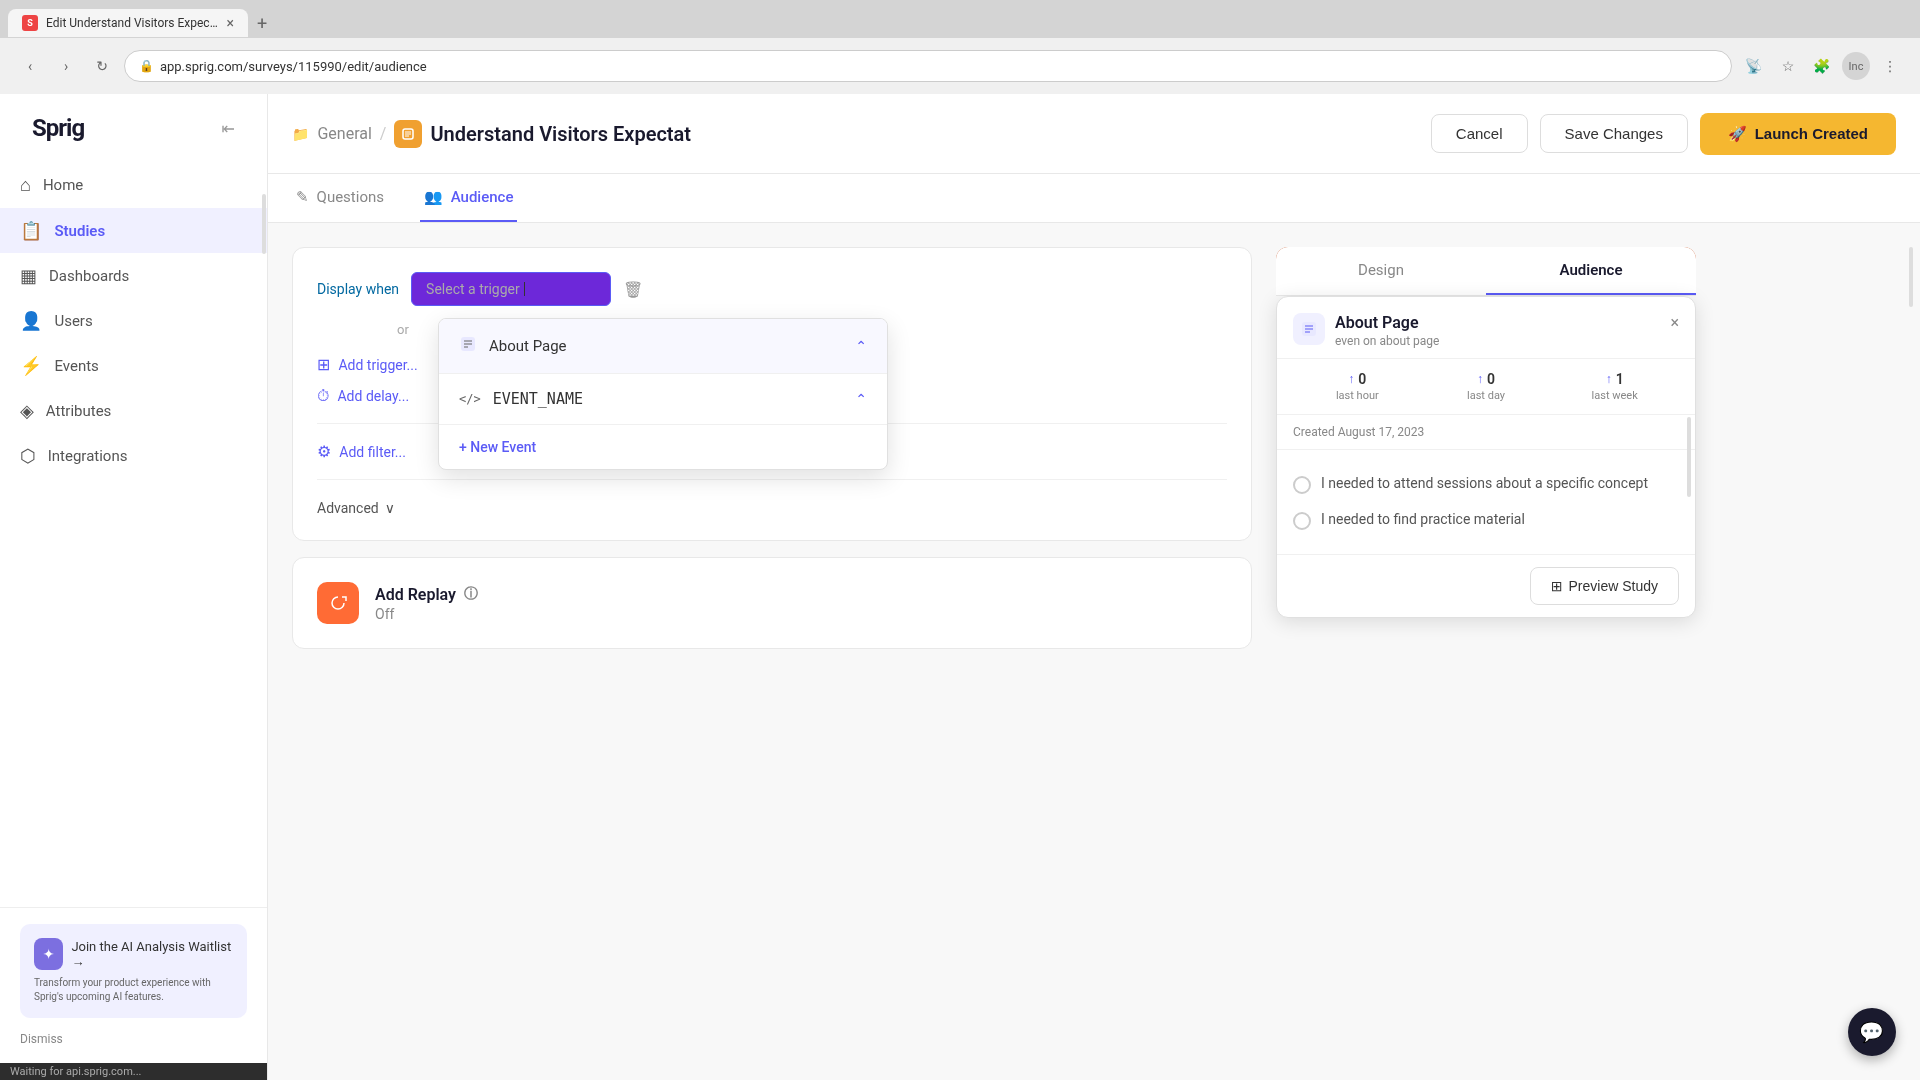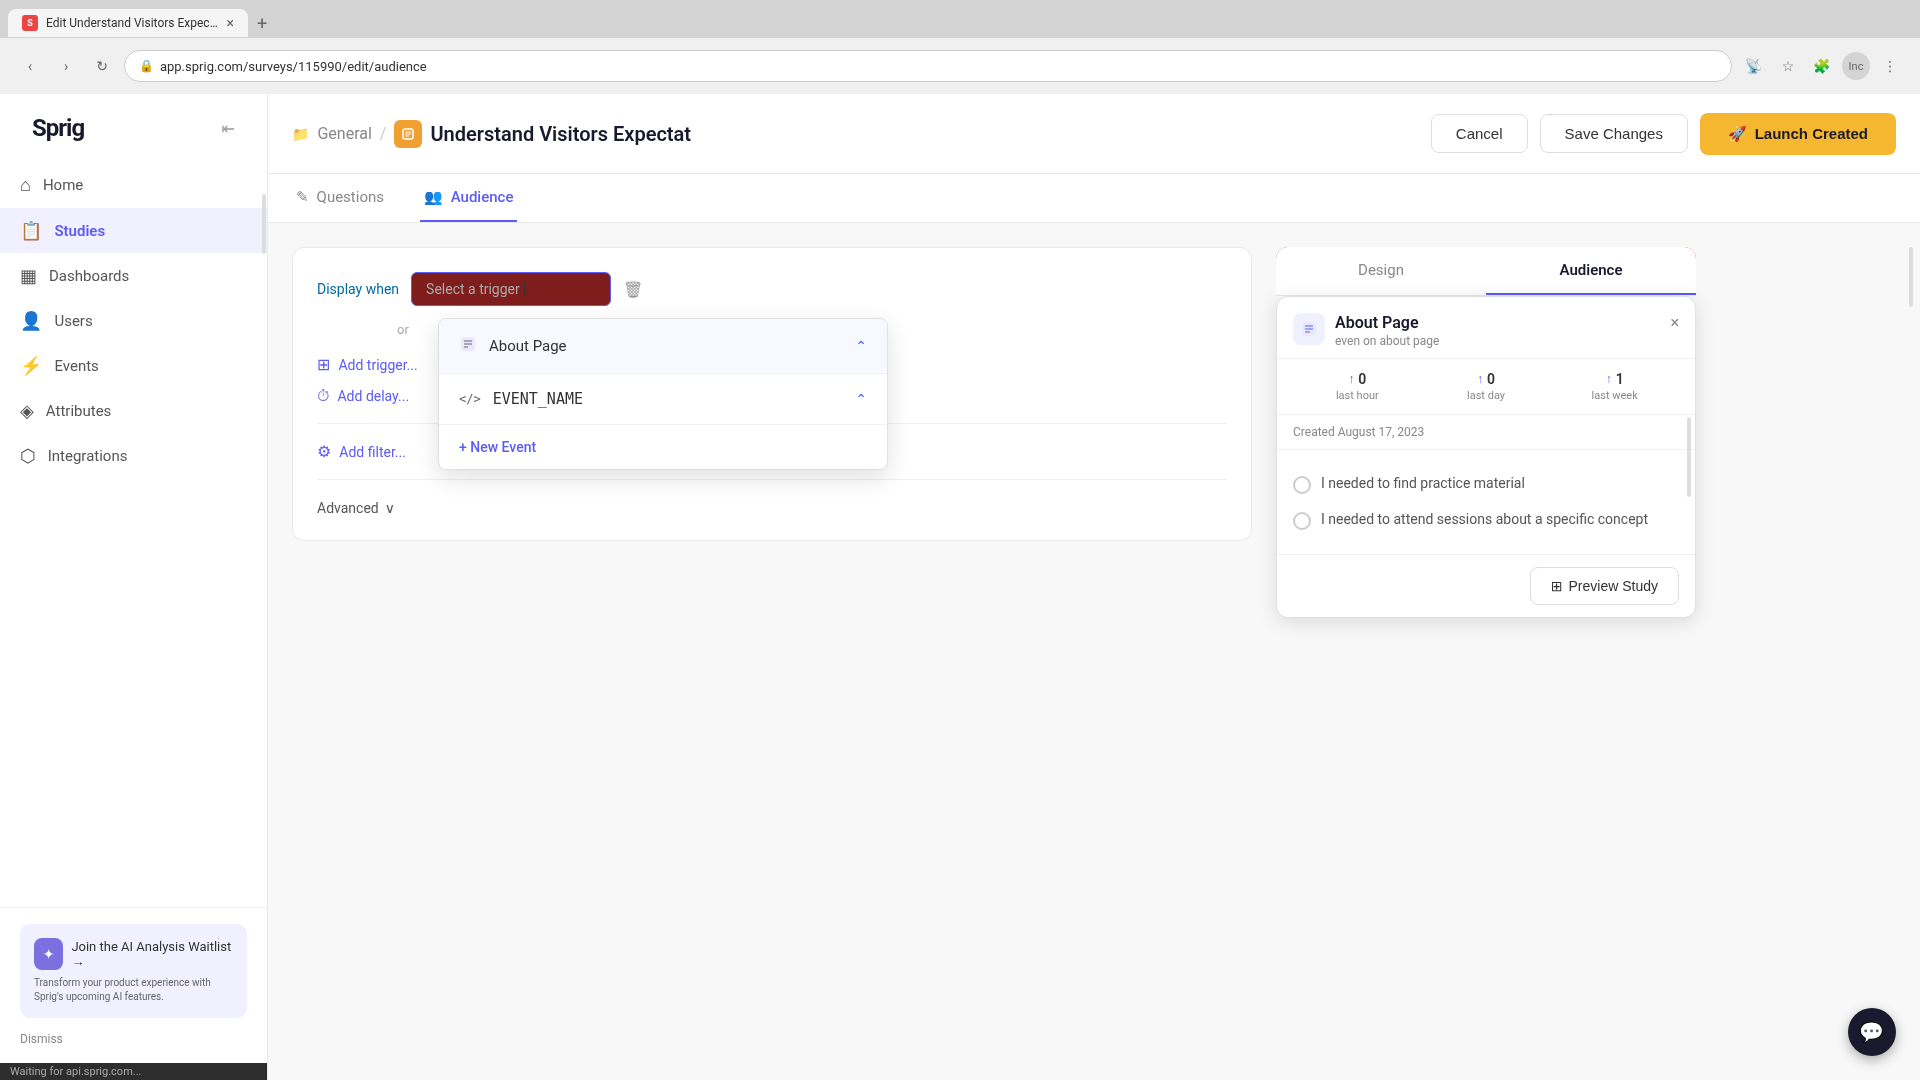--- a/index.html
+++ b/index.html
@@ -69,21 +69,21 @@
 
     
     .audience-panel { flex: 1; display: flex; flex-direction: column; gap: 16px; max-width: 960px; position: relative; }
 
     
     .card { background: white; border-radius: 12px; border: 1px solid #e8e8e8; padding: 24px; }
 
     
     .trigger-row { display: flex; align-items: center; gap: 12px; margin-bottom: 16px; }
     .label-text { font-size: 14px; color: #0369a1; white-space: nowrap; }
-    .trigger-input { border: 1.5px solid #5b5bf6; border-radius: 6px; padding: 8px 14px; font-size: 14px; color: #999; background: #7f1d1d; min-width: 200px; display: flex; align-items: center; gap: 4px; }
+    .trigger-input { border: 1.5px solid #5b5bf6; border-radius: 6px; padding: 8px 14px; font-size: 14px; color: #999; background: #6d28d9; min-width: 200px; display: flex; align-items: center; gap: 4px; }
     .trigger-input .cursor { width: 1px; height: 14px; background: #333; display: inline-block; animation: blink 1s infinite; }
     @keyframes blink { 0%,100%{opacity:1} 50%{opacity:0} }
     .delete-icon { color: #999; cursor: pointer; font-size: 16px; }
     .or-text { color: #999; font-size: 14px; text-align: center; }
     .action-row { display: flex; align-items: center; gap: 8px; color: #5b5bf6; font-size: 14px; cursor: pointer; padding: 6px 0; }
     .action-row .action-icon { font-size: 16px; }
     .advanced-row { display: flex; align-items: center; gap: 6px; color: #555; font-size: 14px; cursor: pointer; margin-top: 8px; }
 
     
     .trigger-dropdown { position: absolute; left: 145px; top: 70px; width: 450px; background: white; border: 1px solid #e0e0e0; border-radius: 8px; box-shadow: 0 8px 24px rgba(0,0,0,0.12); z-index: 100; overflow: hidden; }
@@ -321,20 +321,35 @@
             </div>
             <div class="dropdown-item">
               <span class="d-icon" style="font-family: monospace; font-size:12px; color:#666;">&lt;/&gt;</span>
               <span style="font-family: monospace;">EVENT_NAME</span>
               <span class="d-chevron">⌃</span>
             </div>
             <div class="dropdown-new-event">+ New Event</div>
           </div>
         </div>
 
+        <div class="replay-card">
+          <div class="replay-icon-wrap">
+            <svg width="20" height="20" viewBox="0 0 20 20" fill="white">
+                <path d="M10 4C6.69 4 4 6.69 4 10s2.69 6 6 6 6-2.69 6-6" stroke="white" stroke-width="1.5" fill="none"></path>
+                <polyline points="14,4 18,4 18,8" stroke="white" stroke-width="1.5" fill="none"></polyline>
+              </svg>
+          </div>
+          <div class="replay-content">
+            <div class="replay-title">
+              <span>Add Replay</span>
+              <span class="replay-help">ⓘ</span>
+            </div>
+            <div class="replay-status">Off</div>
+          </div>
+        </div>
 
       </div>
 
       <div class="right-panel">
         <div class="design-audience-tabs">
           <div class="da-tab">Design</div>
           <div class="da-tab active">Audience</div>
         </div>
 
         <div class="popup-card">
@@ -378,25 +393,25 @@
             </div>
           </div>
 
           <div class="popup-meta">
             <span>Created August 17, 2023</span>
           </div>
 
           <div class="popup-body">
             <div class="radio-option">
               <div class="radio-circle"></div>
-              <span class="option-text">I needed to find practice material</span>
+              <span class="option-text">I needed to attend sessions about a specific concept</span>
             </div>
             <div class="radio-option">
               <div class="radio-circle"></div>
-              <span class="option-text">I needed to attend sessions about a specific concept</span>
+              <span class="option-text">I needed to find practice material</span>
             </div>
           </div>
 
           <div class="popup-footer">
             <button class="btn-preview">
               <span>⊞</span>
               <span>Preview Study</span>
             </button>
           </div>
 

